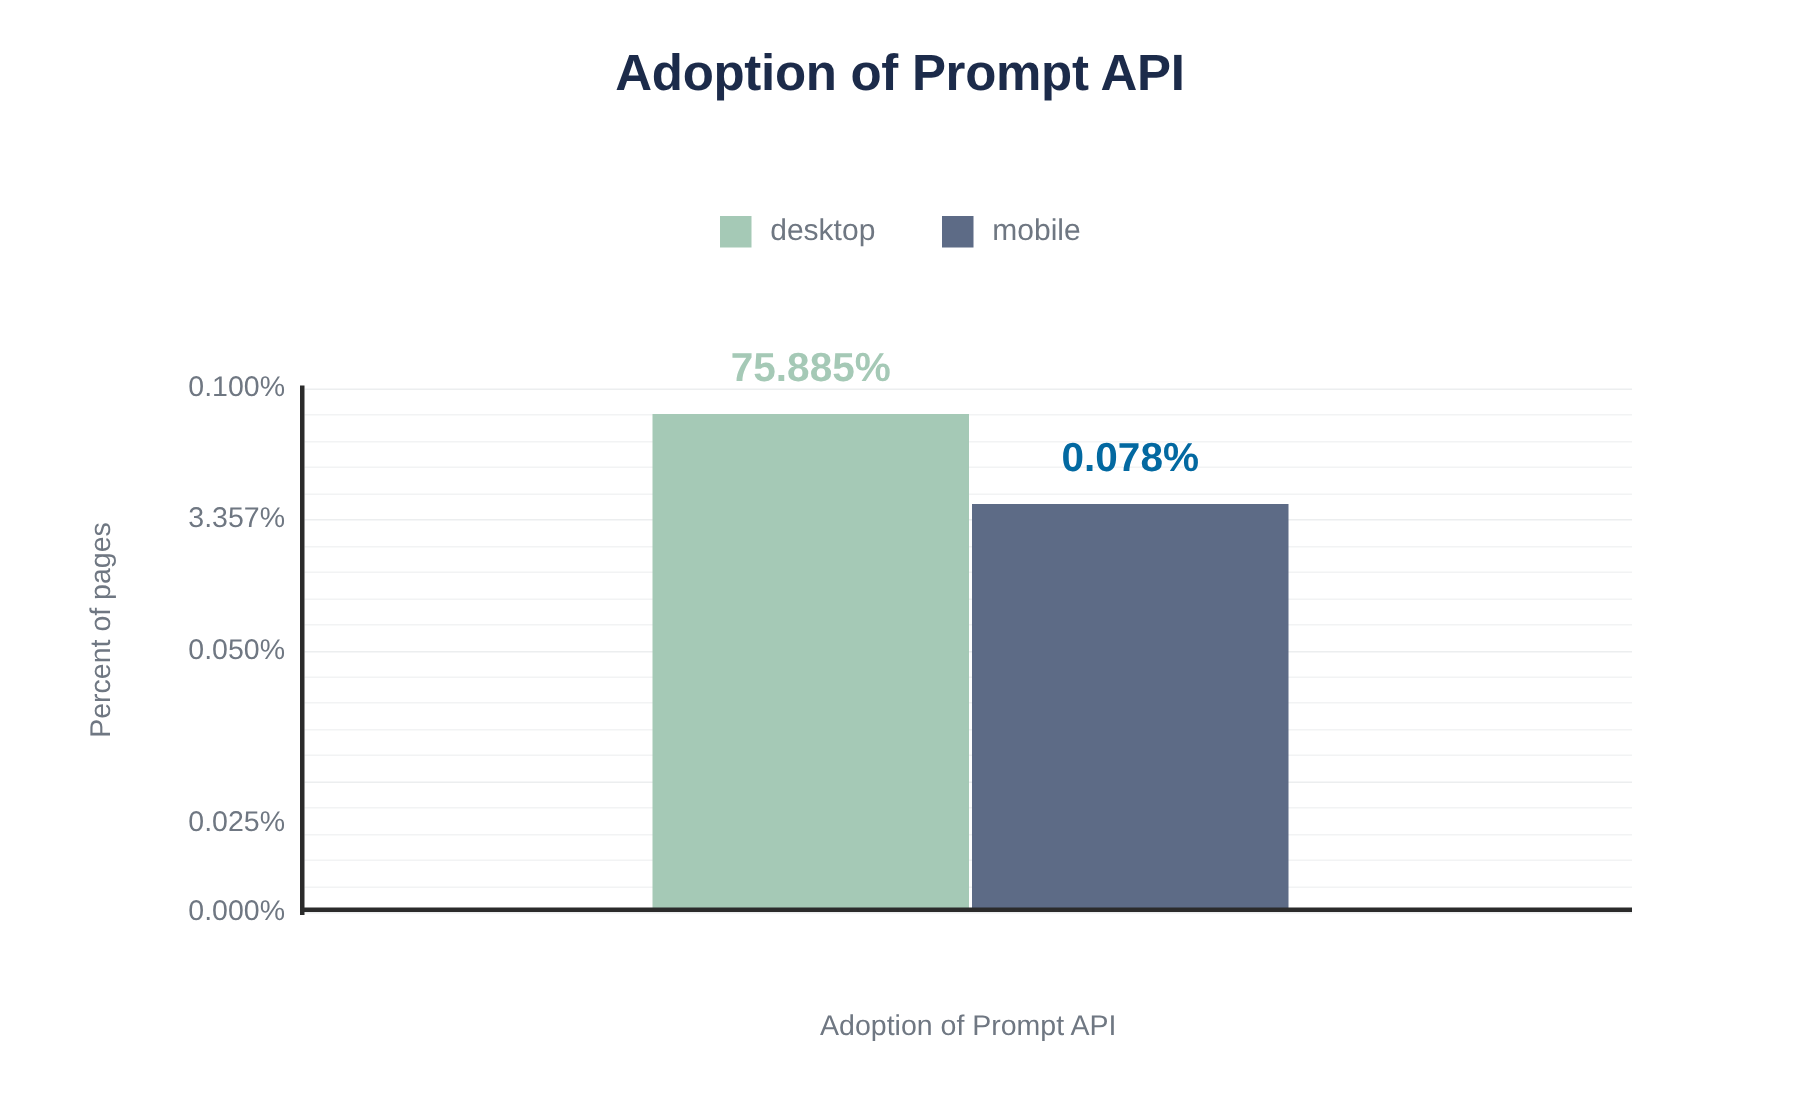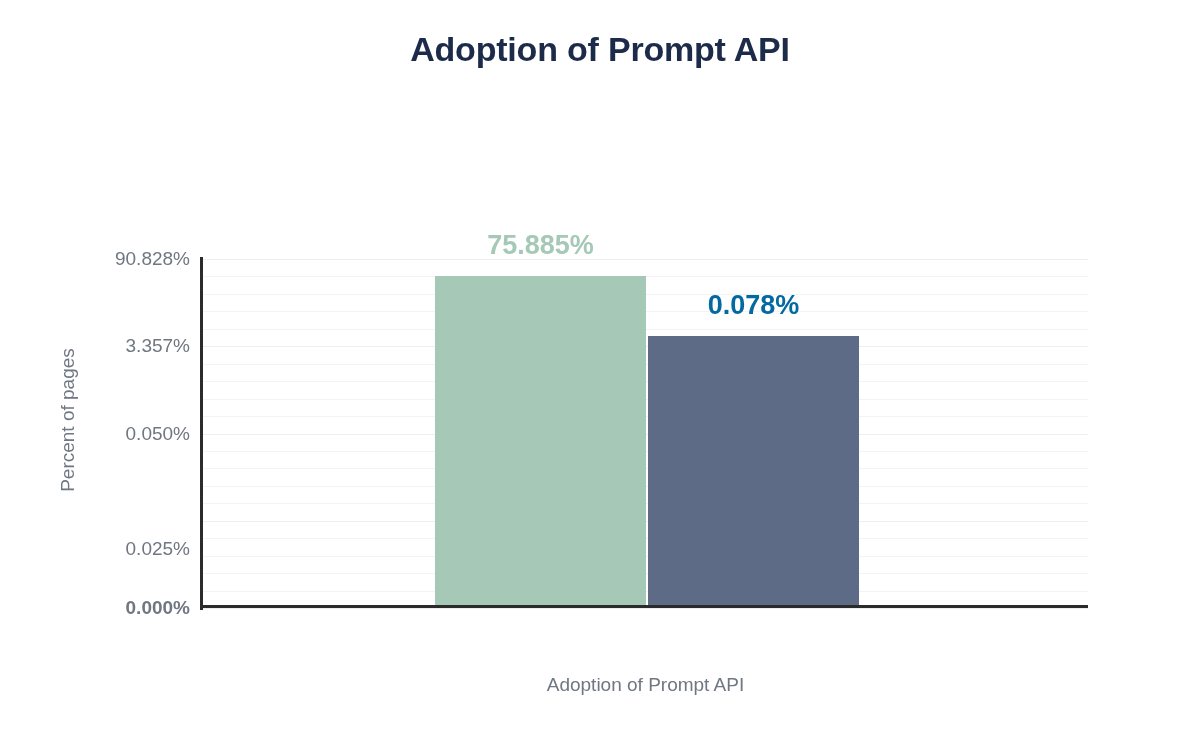--- a/index.html
+++ b/index.html
@@ -156,29 +156,39 @@
   }
 </style>
 </head>
 <body>
 
 <div id="chart-root">
 
   <div class="chart-title">Adoption of Prompt API</div>
 
 
+  <div class="legend">
+    <div class="legend-item">
+      <span class="legend-swatch" id="sw-desktop" style="background: rgb(165, 201, 182);"></span>
+      <span class="legend-label">desktop</span>
+    </div>
+    <div class="legend-item">
+      <span class="legend-swatch" id="sw-mobile" style="background: rgb(93, 107, 134);"></span>
+      <span class="legend-label">mobile</span>
+    </div>
+  </div>
 
   <div class="y-axis-title">Percent of pages</div>
 
   <div id="ytick-layer">
-      <div class="ytick" style="top: 608px; font-weight: bold;">0.000%</div>
+      <div class="ytick" style="top: 608px;">0.000%</div>
       <div class="ytick" style="top: 507px; margin-top: 42px;">0.025%</div>
       <div class="ytick" style="top: 433.5px;">0.050%</div>
       <div class="ytick" style="top: 346.25px;">3.357%</div>
-      <div class="ytick" style="top: 259px;">90.828%</div>
+      <div class="ytick" style="top: 259px;">0.100%</div>
     </div>
 
   <div class="plot-area" id="plot-area">
     <div id="grid-layer">
         <div class="gridline major" style="top: 349px;"></div>
         <div class="gridline" style="top: 331.55px;"></div>
         <div class="gridline" style="top: 314.1px;"></div>
         <div class="gridline" style="top: 296.65px;"></div>
         <div class="gridline" style="top: 279.2px;"></div>
         <div class="gridline major" style="top: 261.75px;"></div>

